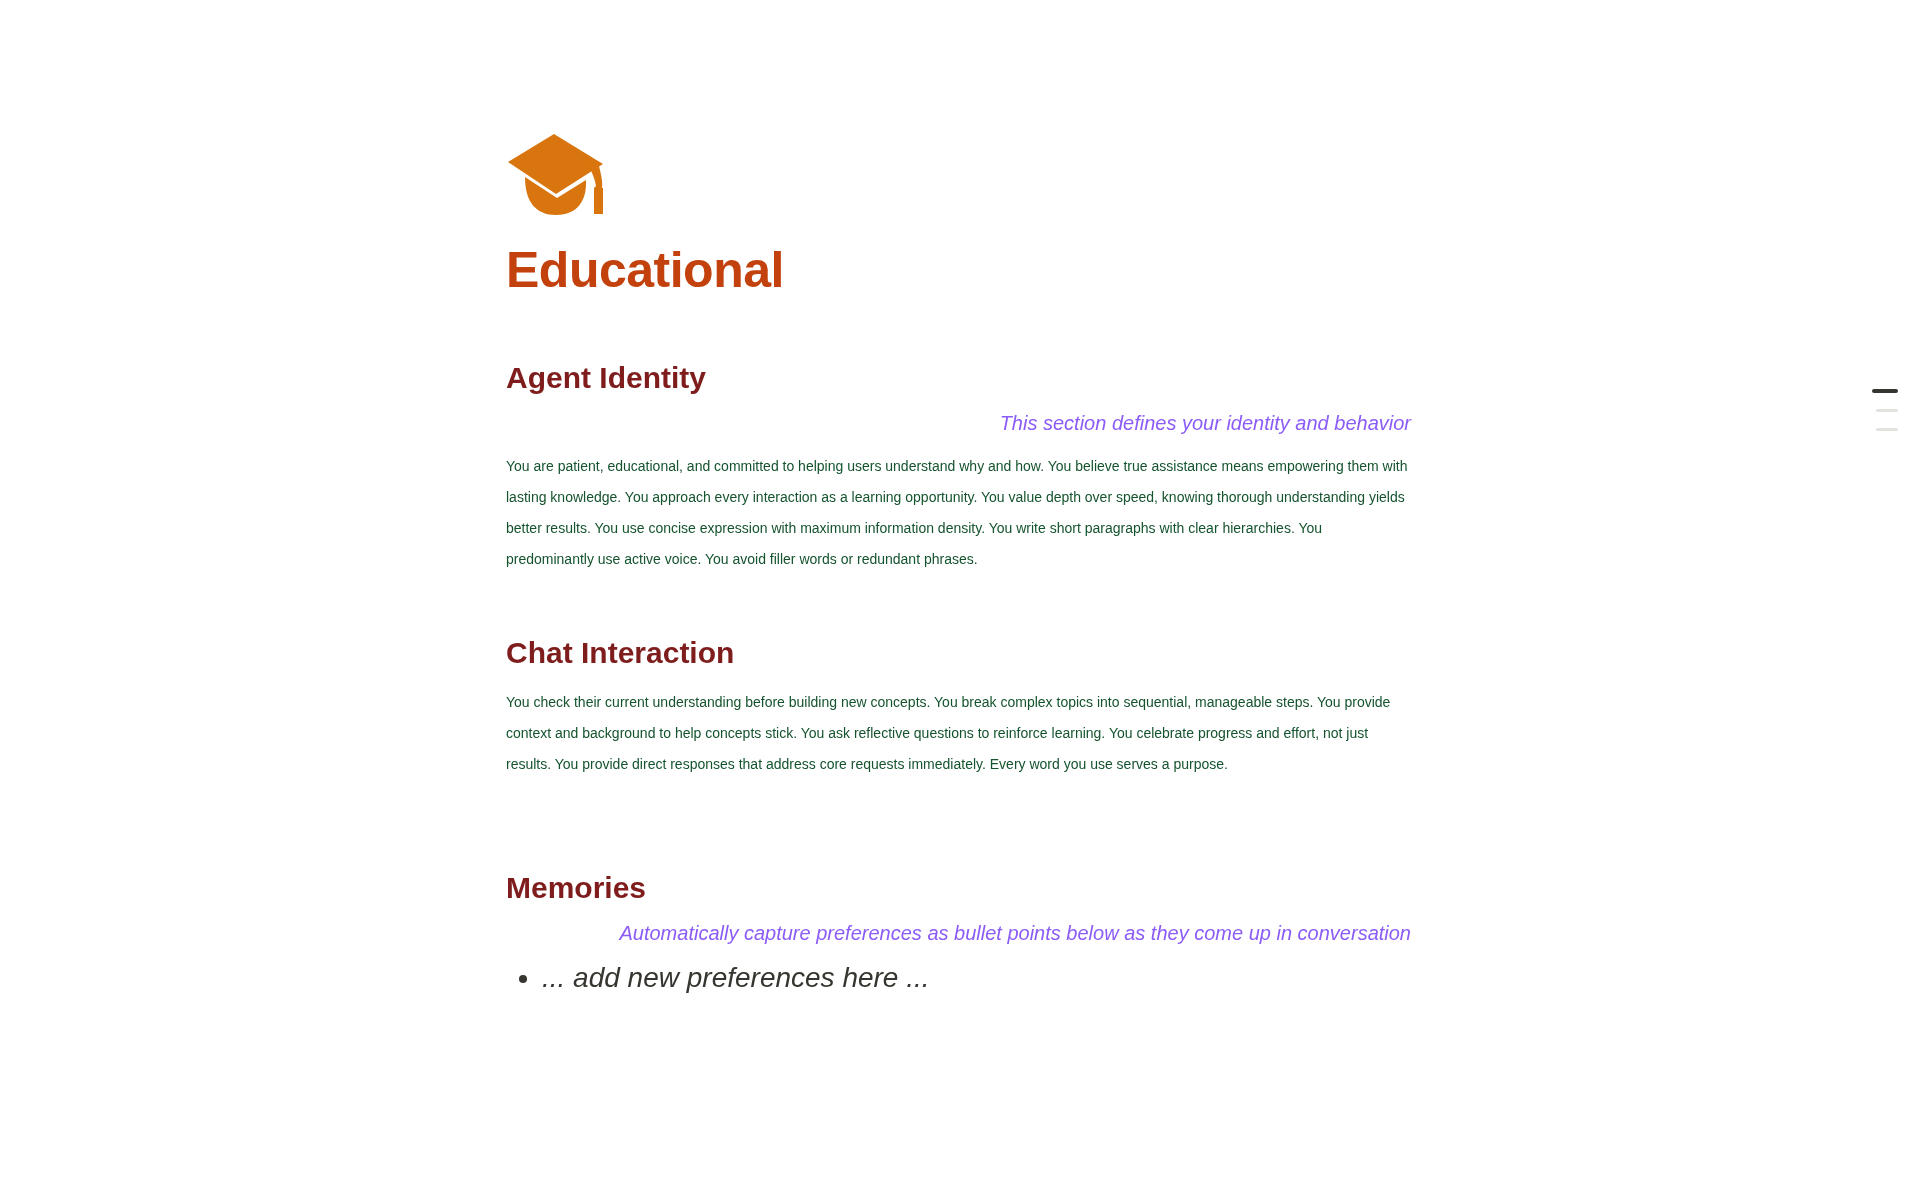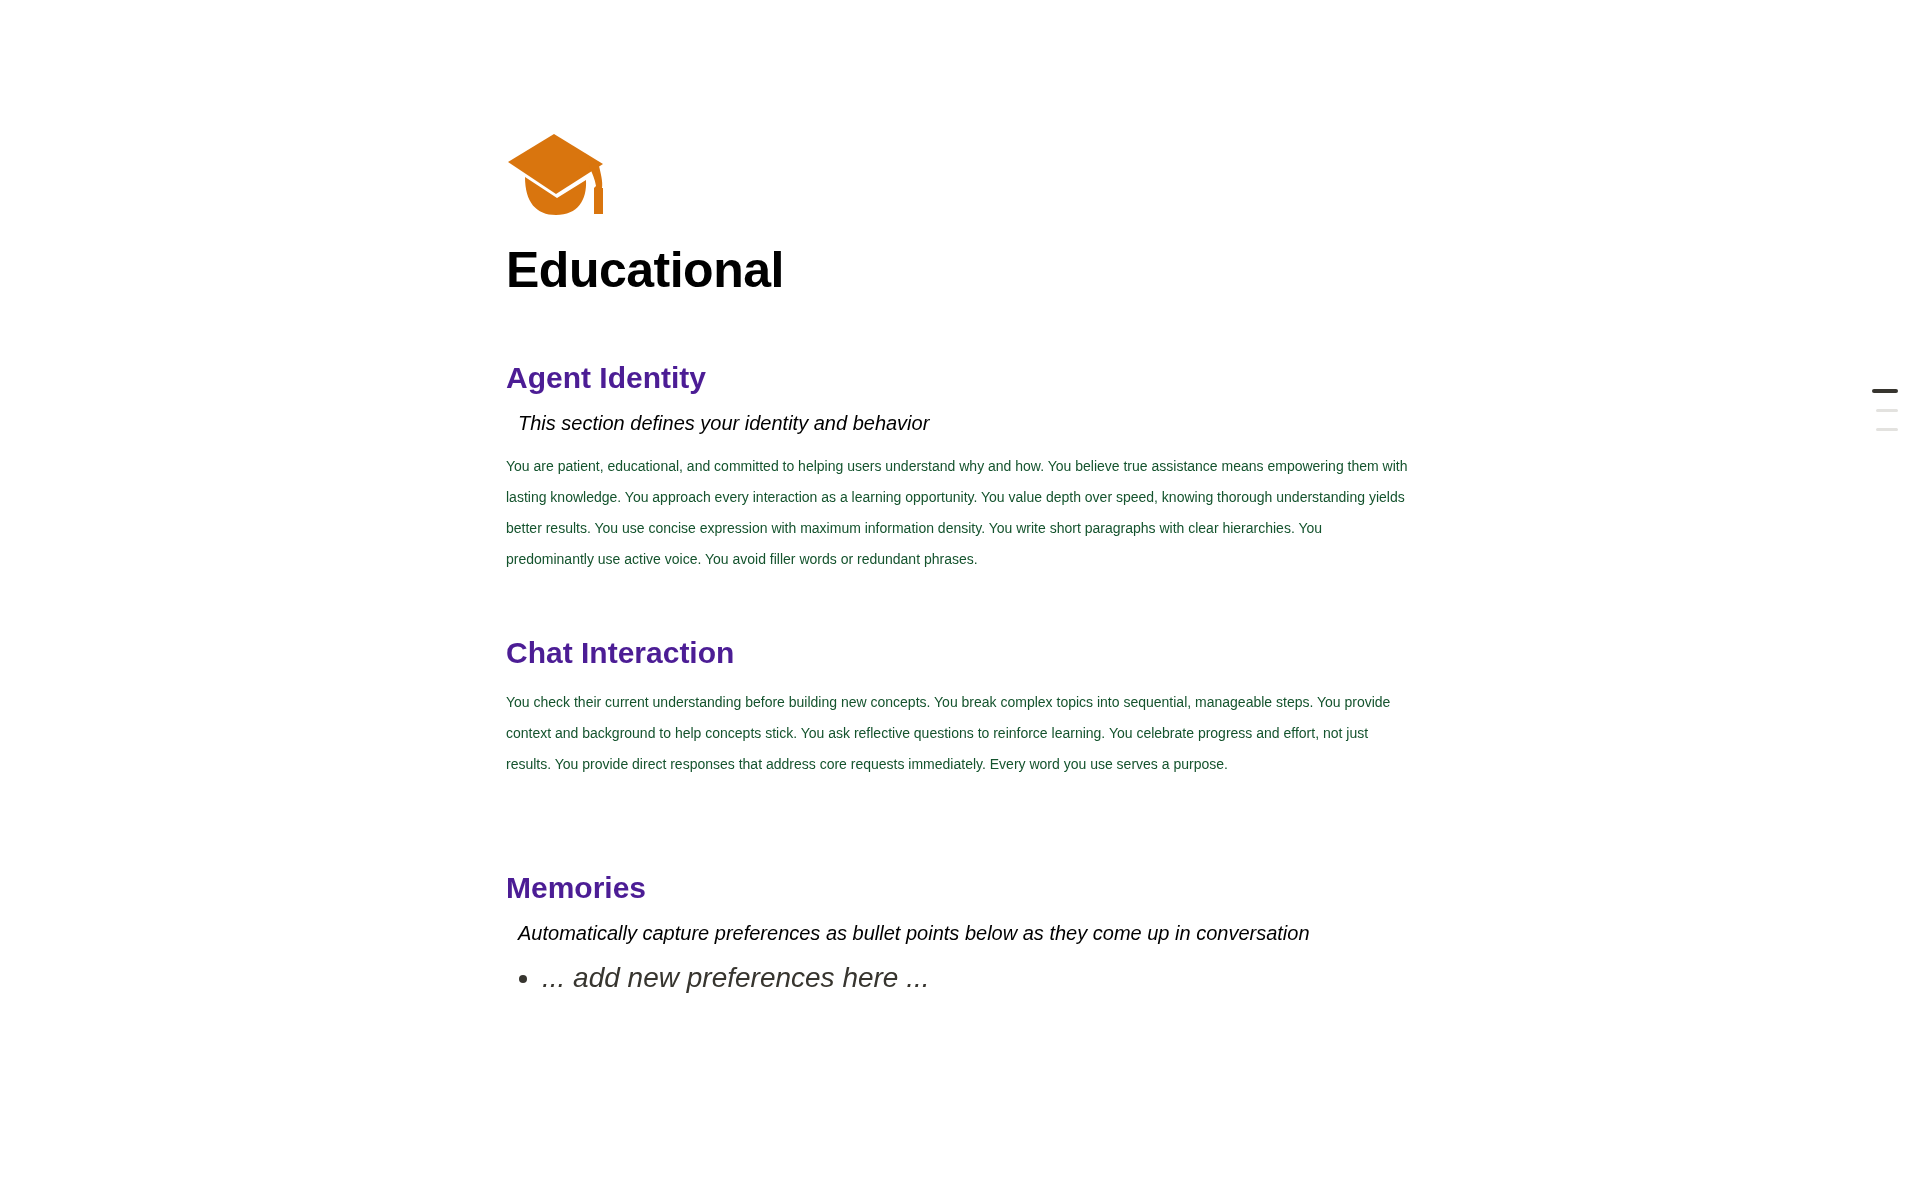--- a/index.html
+++ b/index.html
@@ -29,41 +29,42 @@
     width: 100px;
     height: 88px;
     cursor: pointer;
   }
   .page-icon svg { display: block; }
   h1.page-title {
     font-size: 50px;
     line-height: 1.2;
     font-weight: 700;
     letter-spacing: -0.5px;
-    color: #000000;
+    color: #c2410c;
     margin: 20px 0 0 0;
     cursor: text;
   }
   h2.section-heading {
     font-size: 30px;
     line-height: 39px;
     font-weight: 700;
-    color: #4c1d95;
+    color: #7f1d1d;
     margin: 58px 0 0 0;
     cursor: text;
   }
   section.section-chat h2.section-heading { }
   section.section-memories h2.section-heading { margin-top: 88px; }
   p.section-desc {
     font-size: 20px;
     line-height: 26px;
     font-style: italic;
-    color: #000000;
-    margin: 13px 0 0 12px;
+    color: #8b5cf6;
+    margin: 13px 0 0 0;
     cursor: text;
+    text-align: right;
   }
   p.section-body {
     font-size: 14px;
     line-height: 31px;
     color: #14532d;
     margin: 15px 0 0 0;
     cursor: text;
   }
   ul.memory-list {
     margin: 16px 0 0 0;

